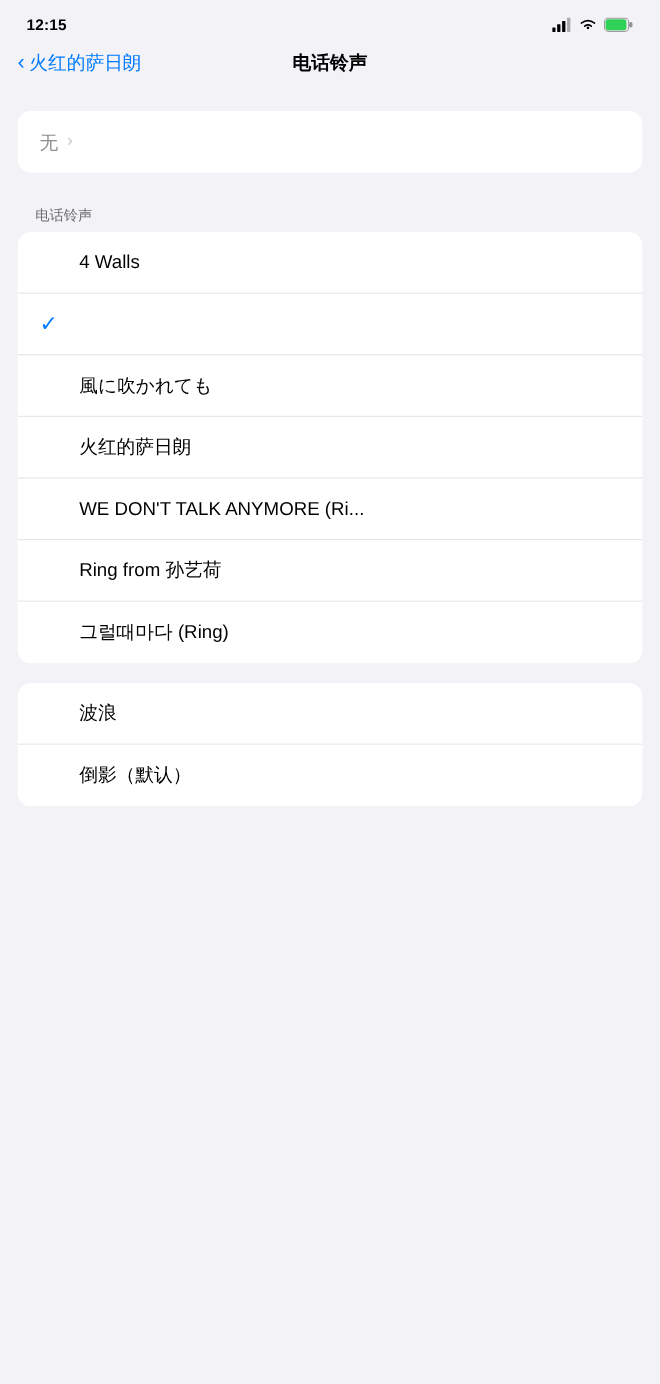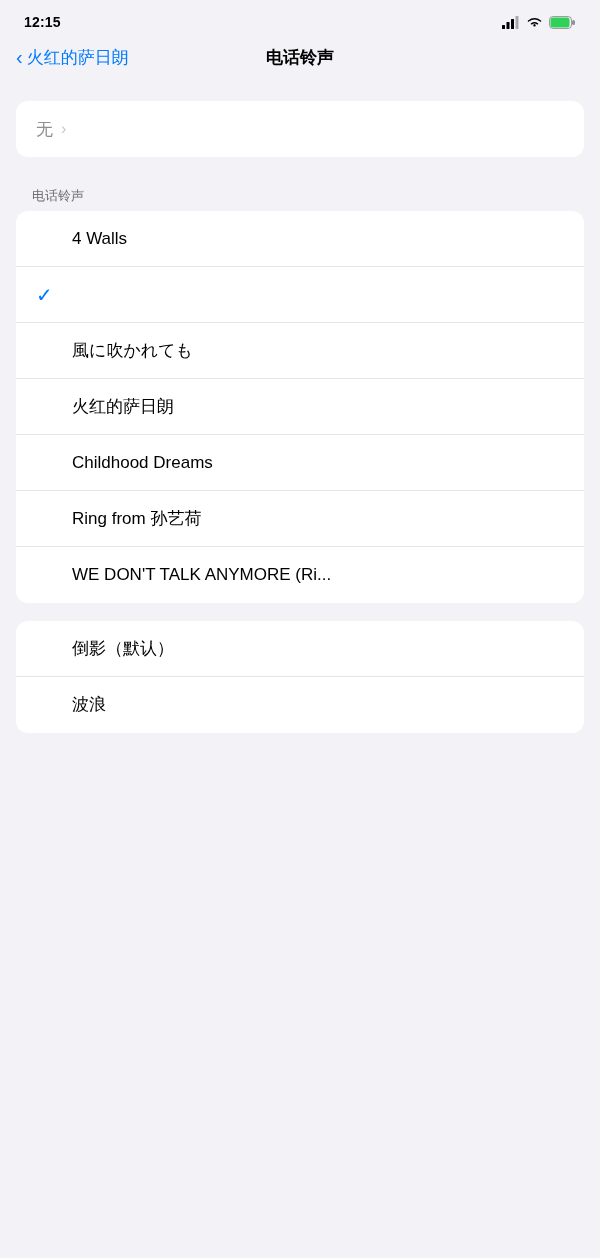--- a/index.html
+++ b/index.html
@@ -213,37 +213,37 @@
       <div class="list-item">
         <span class="checkmark-placeholder"></span>
         <span class="list-item-label">風に吹かれても</span>
       </div>
       <div class="list-item">
         <span class="checkmark-placeholder"></span>
         <span class="list-item-label">火红的萨日朗</span>
       </div>
       <div class="list-item">
         <span class="checkmark-placeholder"></span>
-        <span class="list-item-label">Childhood Dreams</span>
+        <span class="list-item-label">WE DON'T TALK ANYMORE (Ri...</span>
       </div>
       <div class="list-item">
         <span class="checkmark-placeholder"></span>
         <span class="list-item-label">Ring from 孙艺荷</span>
       </div>
       <div class="list-item">
         <span class="checkmark-placeholder"></span>
-        <span class="list-item-label">WE DON'T TALK ANYMORE (Ri...</span>
+        <span class="list-item-label">그럴때마다 (Ring)</span>
       </div>
     </div>
 </div>
 
 <div class="small-spacer"></div>
 <div class="card" id="default-ringtone-list">
     <div class="list-item">
       <span class="checkmark-placeholder"></span>
-      <span class="list-item-label">倒影（默认）</span>
+      <span class="list-item-label">波浪</span>
     </div>
     <div class="list-item">
       <span class="checkmark-placeholder"></span>
-      <span class="list-item-label">波浪</span>
+      <span class="list-item-label">倒影（默认）</span>
     </div>
   </div>
 <div class="spacer"></div>
 
 </body></html>

